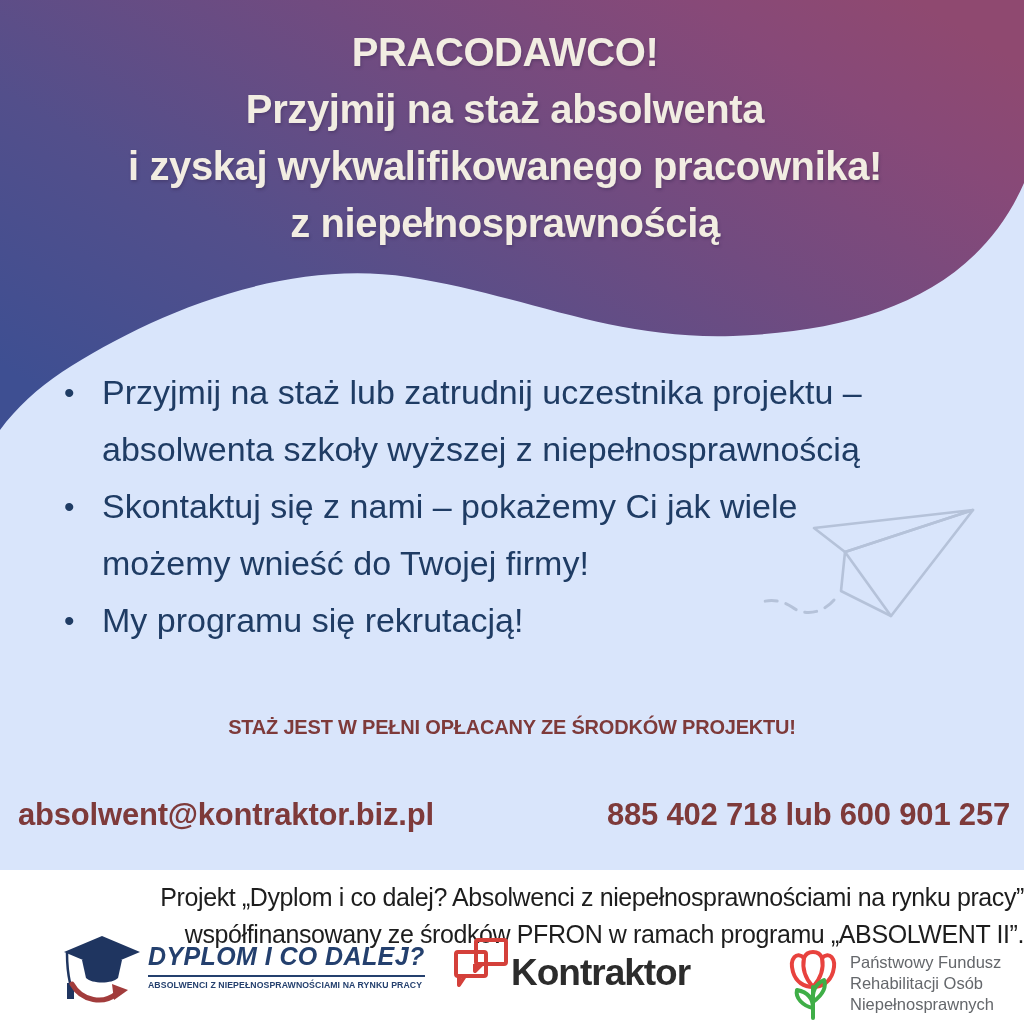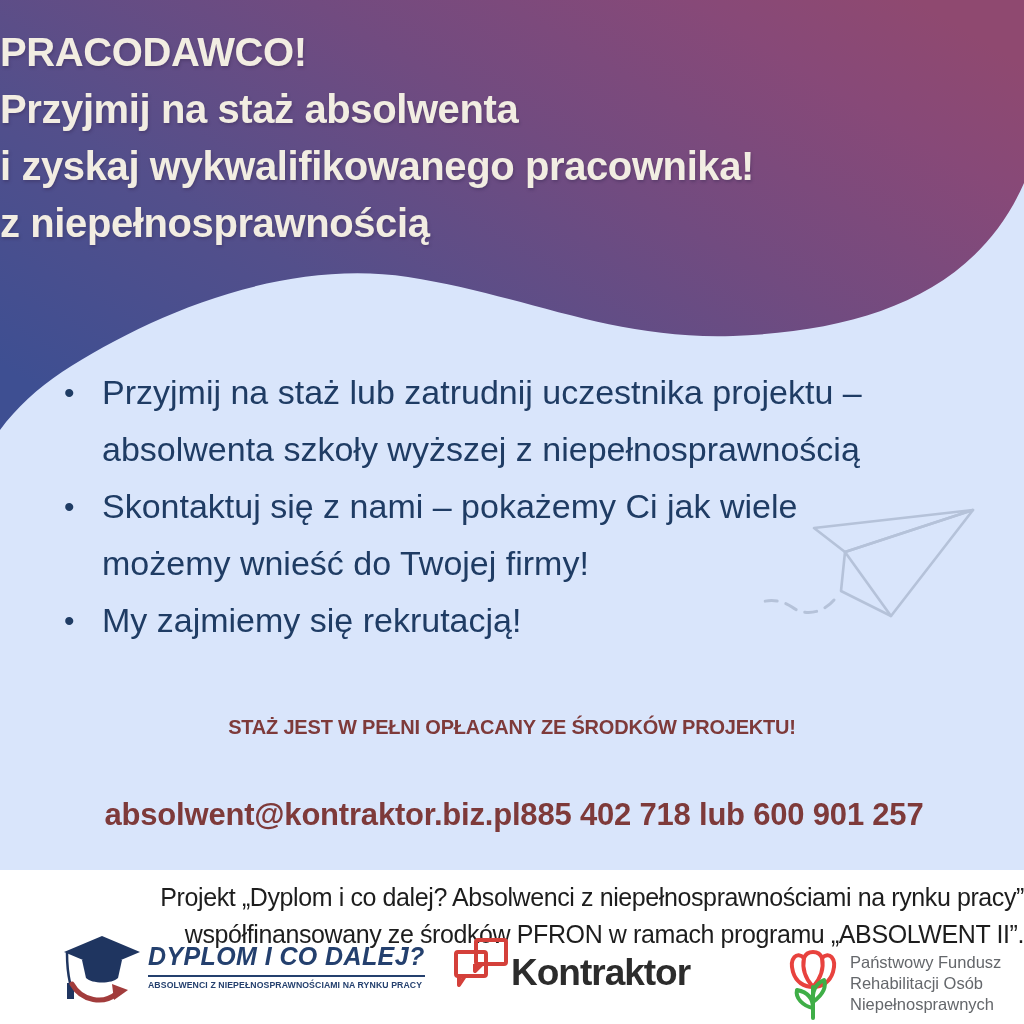--- a/index.html
+++ b/index.html
@@ -6,21 +6,21 @@
   .poster{
     position:relative;width:1024px;height:1024px;overflow:hidden;
     background:#d9e5fb;
     font-family:"Liberation Sans",sans-serif;
   }
   
   .blob-svg{position:absolute;top:0;left:0;display:block;}
   
   .headline{
     position:absolute;top:24px;left:0;right:14px;
-    text-align:left;color:#f2ede2;font-weight:bold;
+    text-align:center;color:#f2ede2;font-weight:bold;
     font-size:40px;line-height:57px;letter-spacing:-0.4px;
     text-shadow:1px 2px 3px rgba(52,38,78,.35);
   }
   
   .bullets{
     position:absolute;top:364px;left:64px;right:30px;
     color:#1f3c64;font-size:34px;line-height:57px;font-weight:400;
   }
   .bullet-item{display:flex;align-items:flex-start;}
   .bullet-dot{width:38px;flex:none;font-size:30px;}
@@ -28,21 +28,21 @@
   
   .plane-svg{position:absolute;left:738px;top:488px;}
   
   .banner{
     position:absolute;top:716px;left:0;right:0;text-align:center;
     color:#7e3a3a;font-weight:bold;font-size:20px;letter-spacing:-0.2px;
   }
   
   .contact{
     position:absolute;top:797px;left:0;right:0;
-    display:flex;justify-content:center;
+    display:flex;justify-content:space-between;
     padding:0 14px 0 18px;box-sizing:border-box;
     color:#7e3a3a;font-weight:bold;font-size:31px;letter-spacing:-0.2px;
   }
   
   .footer{
     position:absolute;top:870px;left:0;right:0;bottom:0;background:#ffffff;
   }
   .project-lines{
     padding-top:9px;text-align:right;color:#1d1d1d;
     font-size:25px;line-height:37px;letter-spacing:-0.4px;
@@ -99,21 +99,21 @@
     <div class="bullet-item">
       <span class="bullet-dot">•</span>
       <span class="bullet-lines">
         <div>Skontaktuj się z nami – pokażemy Ci jak wiele</div>
         <div>możemy wnieść do Twojej firmy!</div>
       </span>
     </div>
     <div class="bullet-item">
       <span class="bullet-dot">•</span>
       <span class="bullet-lines">
-        <div>My zajmiemy się rekrutacją!</div>
+        <div>My programu się rekrutacją!</div>
       </span>
     </div>
   </div>
 
   <svg class="plane-svg" width="252" height="148" viewBox="0 0 252 148" aria-hidden="true">
     <g fill="none" stroke="#b5c2d9" stroke-width="2.6" stroke-linejoin="round" stroke-linecap="round">
       <path d="M235,22 L76,40 L107,64 Z"></path>
       <path d="M235,22 L107,64 L153,128 Z"></path>
       <path d="M107,64 L103,103 L153,128"></path>
       <path d="M96,112 C84,126 66,128 54,119 C44,112 30,110 20,116" stroke-width="3" stroke-dasharray="12 9"></path>

